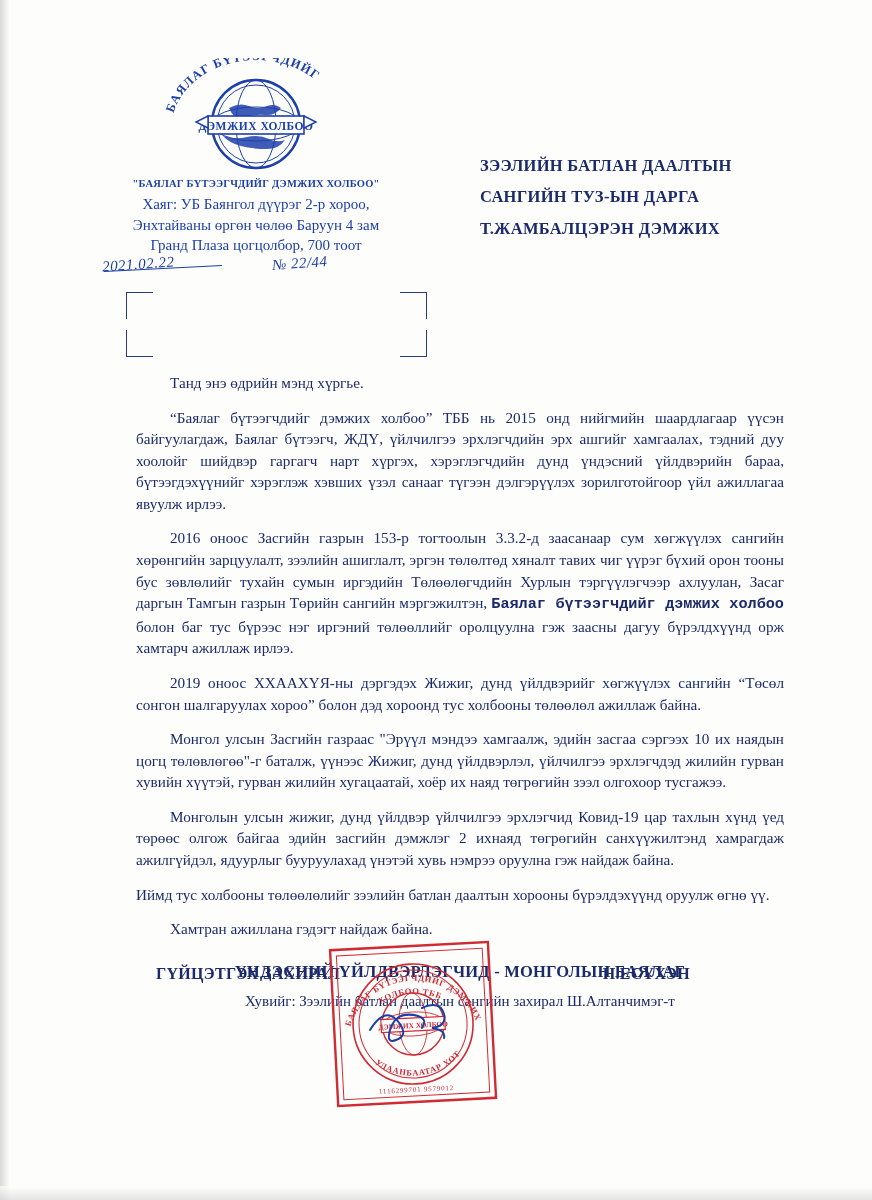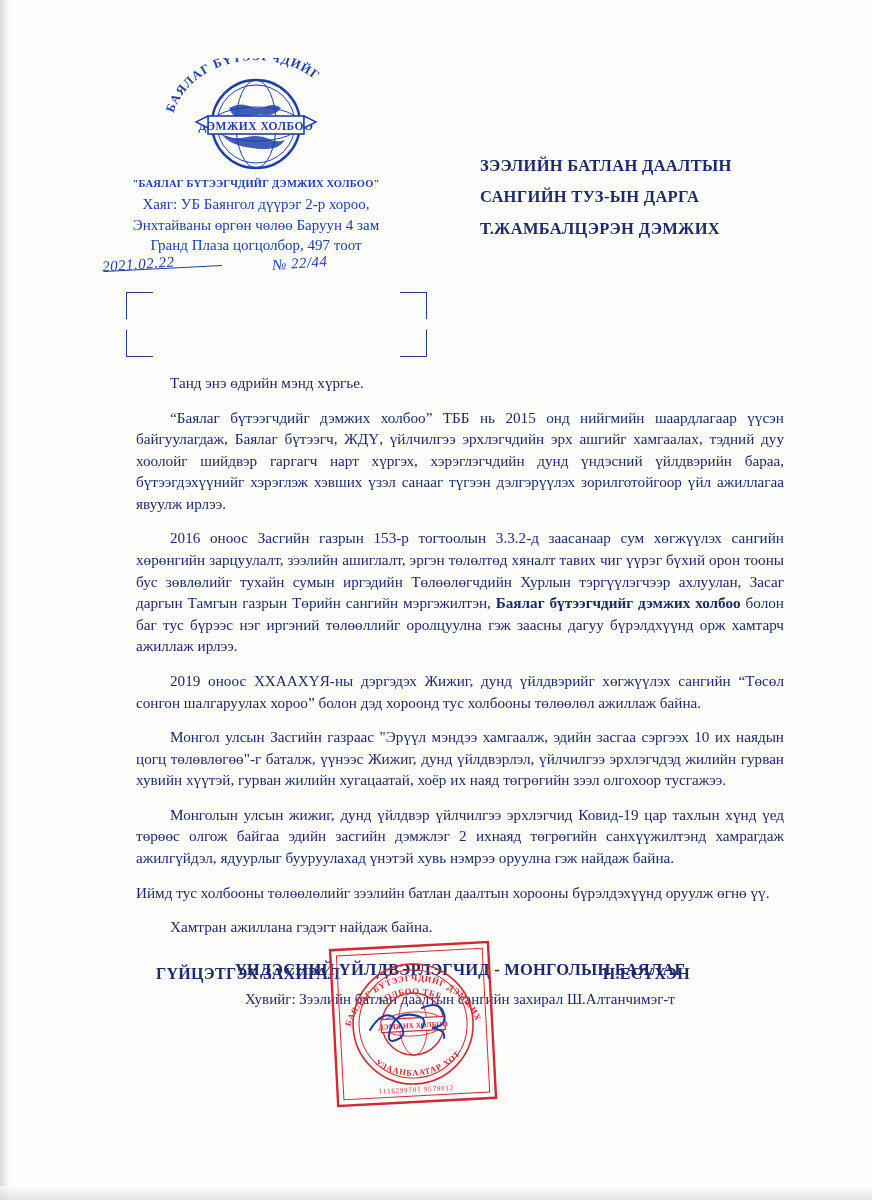--- a/index.html
+++ b/index.html
@@ -125,21 +125,21 @@
     line-height: 1.42;
     text-align: justify;
     color: #1b2a6b;
     margin-left: 24px;
   }
   .body-text p {
     margin: 0 0 13px 0;
     text-indent: 34px;
   }
   .body-text p.noindent { text-indent: 0; }
-  .body-text b { font-weight: bold; }
+  .body-text b { font-weight: bold; font-family: Liberation Mono, monospace; }
 
   .slogan {
     text-align: center;
     font-weight: bold;
     font-size: 16.5px;
     margin: 20px 0 8px 0 !important;
     text-indent: 0 !important;
     letter-spacing: .2px;
   }
   .copy-line {
@@ -218,21 +218,21 @@
         <path d="M67 58 l-12 6 l12 6z" fill="#ffffff" stroke="#1d3faa" stroke-width="1.4"></path>
         <path d="M163 58 l12 6 l-12 6z" fill="#ffffff" stroke="#1d3faa" stroke-width="1.4"></path>
       </svg>
     </div>
 
     <div class="org-name">"БАЯЛАГ БҮТЭЭГЧДИЙГ ДЭМЖИХ ХОЛБОО"</div>
 
     <div class="addr">
       <div>Хаяг: УБ Баянгол дүүрэг 2-р хороо,</div>
       <div>Энхтайваны өргөн чөлөө Баруун 4 зам</div>
-      <div>Гранд Плаза цогцолбор, 497 тоот</div>
+      <div>Гранд Плаза цогцолбор, 700 тоот</div>
     </div>
 
     <div class="reg-line">
       <span class="handwritten hw-date">2021.02.22</span>
       <span class="hw-strike"></span>
       <span class="handwritten hw-num">№  22/44</span>
     </div>
   </div>
 
   <div class="addressee">

